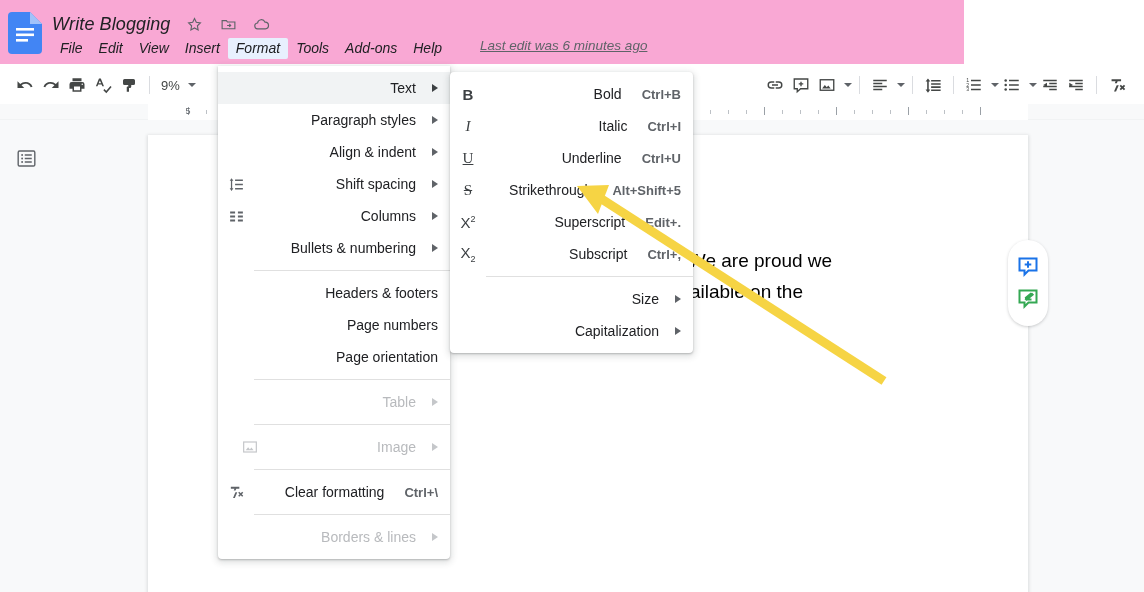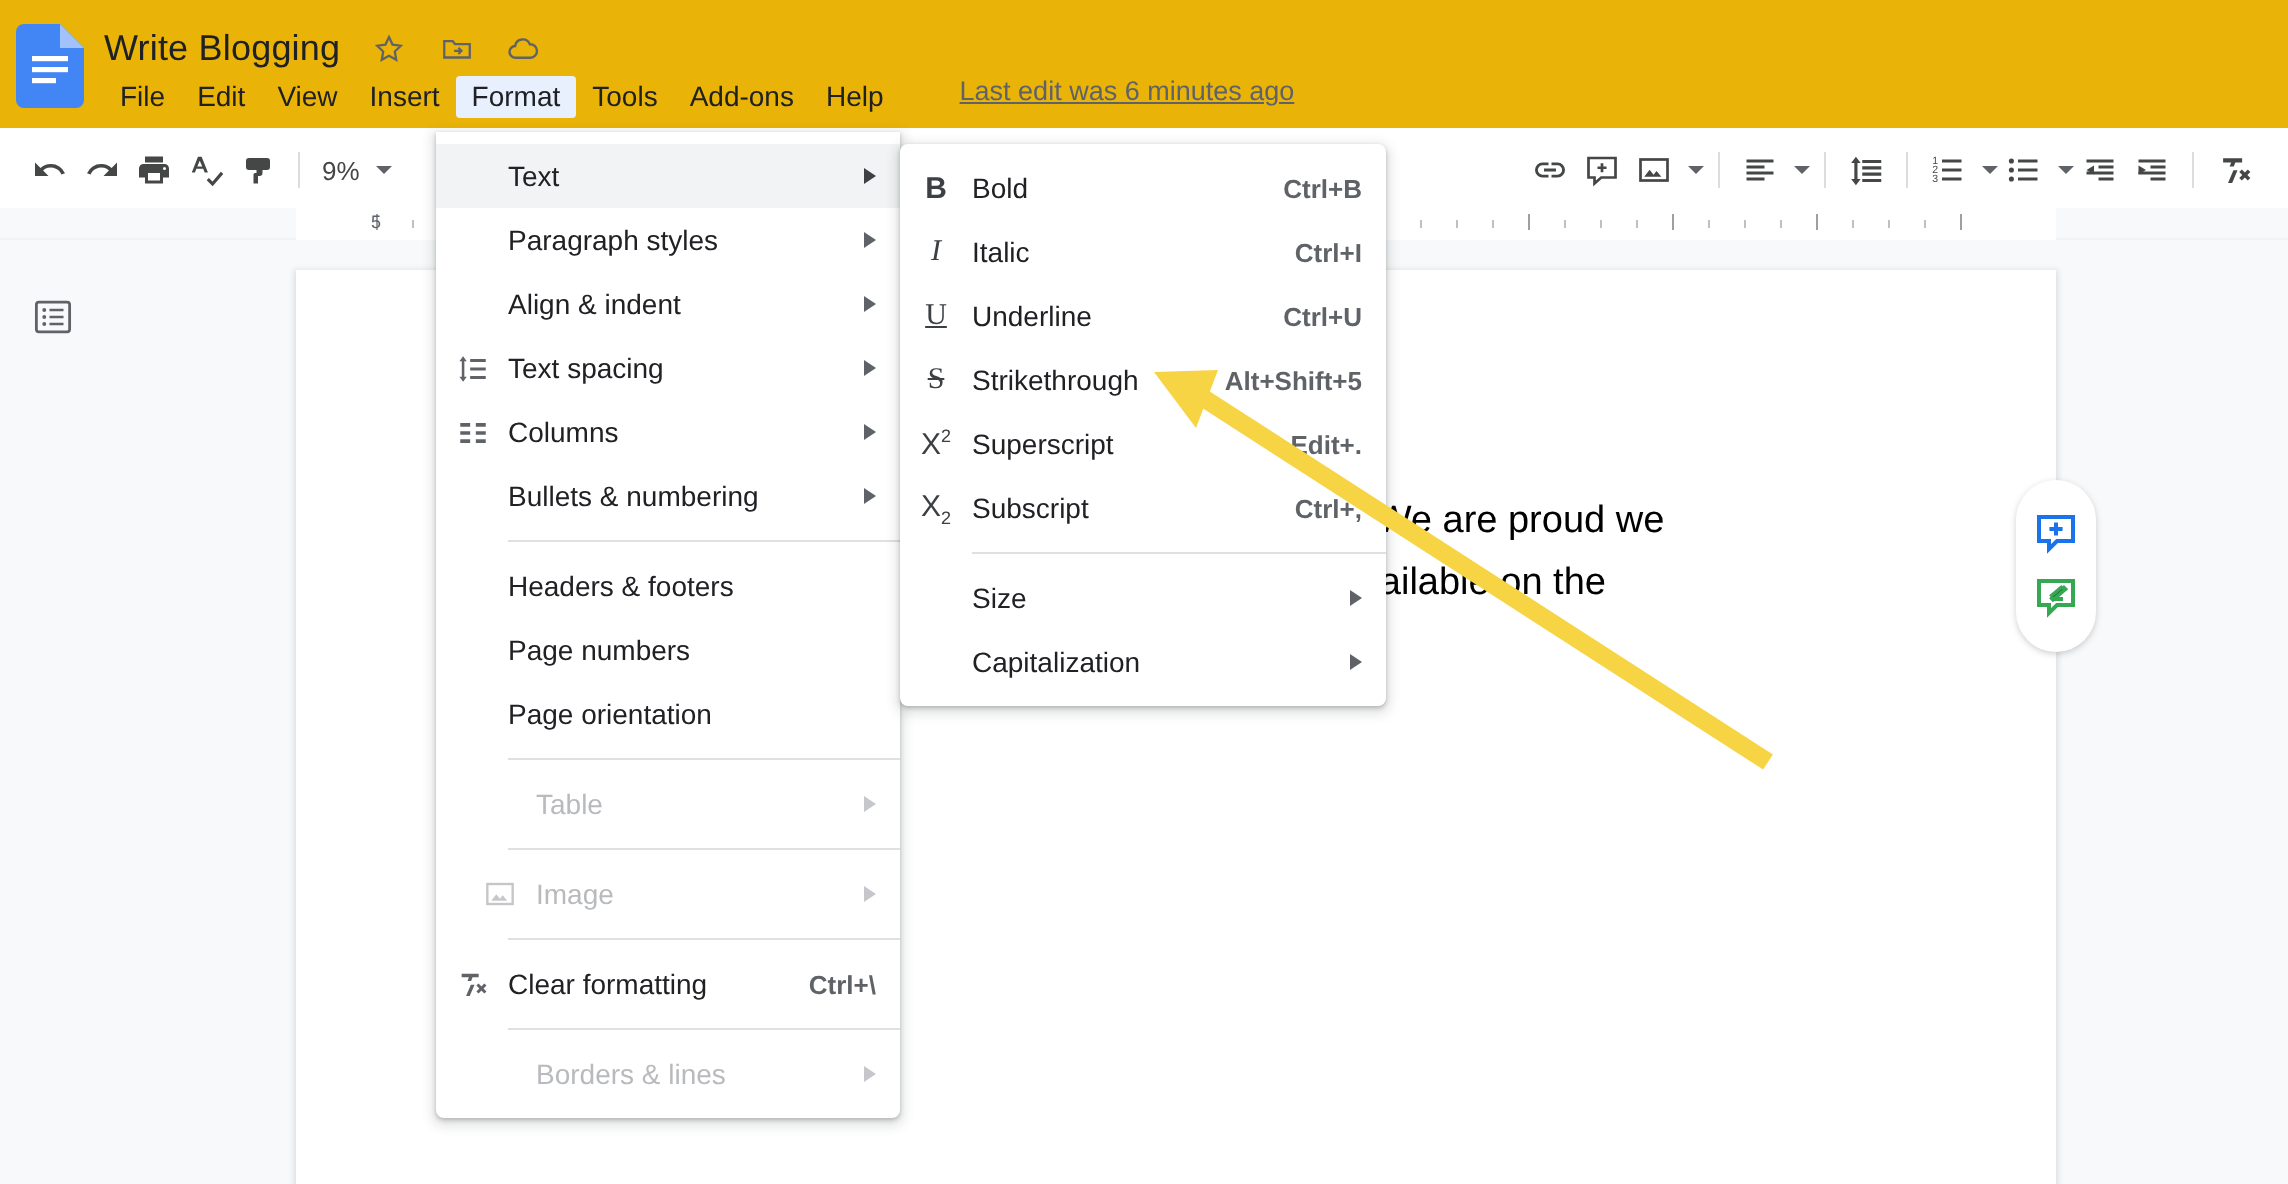--- a/index.html
+++ b/index.html
@@ -5,21 +5,21 @@
   * { box-sizing: border-box; margin: 0; padding: 0; }
   html, body {
     width: 1144px; height: 592px;
     font-family: "Liberation Sans", sans-serif;
     background: #ffffff;
     overflow: hidden;
   }
   #app { position: relative; width: 1144px; height: 592px; background: #fff; }
 
   
-  .header { position: absolute; left: 0; top: 0; width: 1144px; height: 64px; background: #eab308; }
+  .header { position: absolute; left: 0; top: 0; width: 964px; height: 64px; background: #f9a8d4; font-style: italic; }
   .docs-logo {
     position: absolute; left: 8px; top: 12px; width: 34px; height: 42px;
   }
   .doc-title-row { position: absolute; left: 52px; top: 12px; display: flex; align-items: center; }
   .doc-title {
     font-size: 18px; color: #202124; letter-spacing: 0.1px; line-height: 24px;
     white-space: nowrap;
   }
   .title-icon { margin-left: 14px; width: 20px; height: 20px; display:inline-flex; align-items:center; justify-content:center; cursor:pointer; }
   .title-icon svg { display:block; }
@@ -100,21 +100,21 @@
   .mi {
     position: relative; display: flex; align-items: center;
     height: 32px; padding: 0 12px 0 0; cursor: pointer;
     font-size: 14px; color: #202124; white-space: nowrap;
   }
   .mi.hl { background: #f1f3f4; }
   .mi.disabled { color: #b8babd; cursor: default; padding-left: 14px; }
   .mi-icon {
     width: 36px; min-width: 36px; display: flex; align-items: center; justify-content: center;
   }
-  .mi-label { flex: 1; }
+  .mi-label { flex: 1; text-align: right; }
   .mi-accel { font-size: 13px; color: #5f6368; margin-left: 20px; font-weight: bold; }
   .mi-arrow {
     width: 0; height: 0; margin-left: 16px;
     border-top: 4.5px solid transparent; border-bottom: 4.5px solid transparent;
     border-left: 6px solid #5f6368;
   }
   .mi.disabled .mi-arrow { border-left-color: #c5c7ca; }
   .mi.hl .mi-arrow { border-left-color: #3c4043; }
   .mi-sep { height: 1px; background: #e0e0e0; margin: 6px 0 6px 36px; }
 
@@ -421,21 +421,21 @@
       <span class="mi-arrow"></span>
     </div>
 
     <div class="mi">
       <span class="mi-icon">
         <svg width="17" height="17" viewBox="0 0 24 24">
           <path fill="#5f6368" d="M10 5h11v2H10zm0 6h11v2H10zm0 6h11v2H10z"></path>
           <path fill="#5f6368" d="M5 3l2.6 3.6H5.9v10.8h1.7L5 21l-2.6-3.6h1.7V6.6H2.4z"></path>
         </svg>
       </span>
-      <span class="mi-label">Text spacing</span>
+      <span class="mi-label">Shift spacing</span>
       <span class="mi-arrow"></span>
     </div>
 
     <div class="mi">
       <span class="mi-icon">
         <svg width="17" height="17" viewBox="0 0 24 24">
           <path fill="#5f6368" d="M3 5h7v2.6H3zm0 5.7h7v2.6H3zm0 5.7h7V19H3zM14 5h7v2.6h-7zm0 5.7h7v2.6h-7zm0 5.7h7V19h-7z"></path>
         </svg>
       </span>
       <span class="mi-label">Columns</span>

